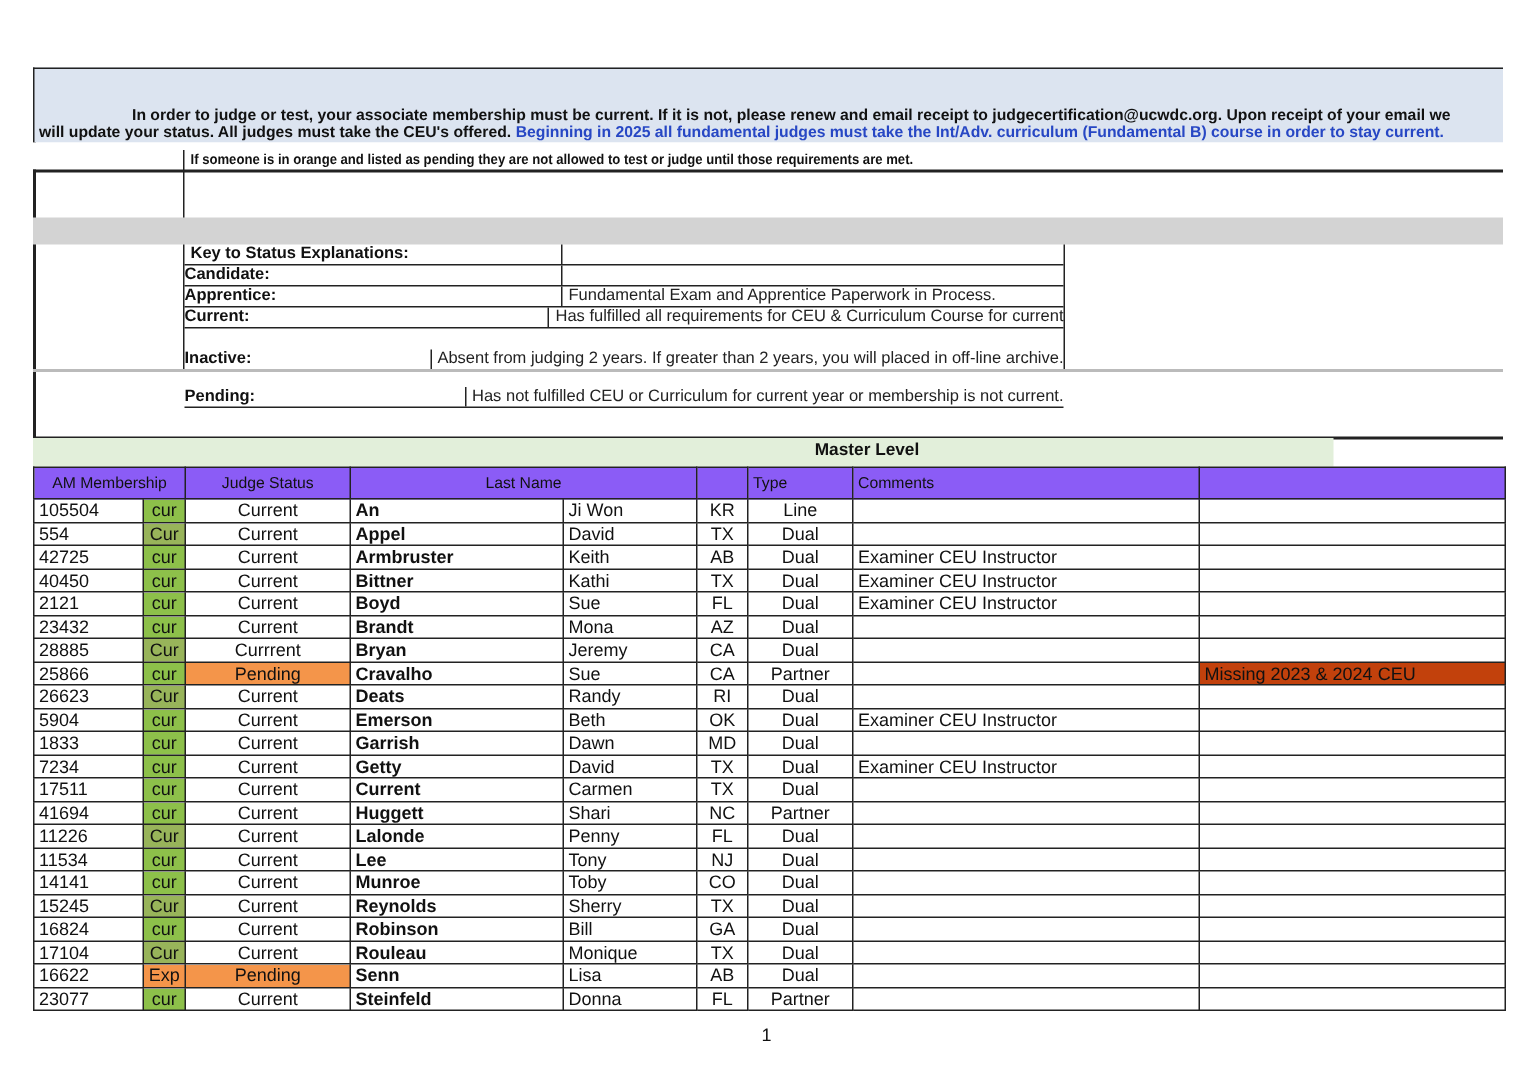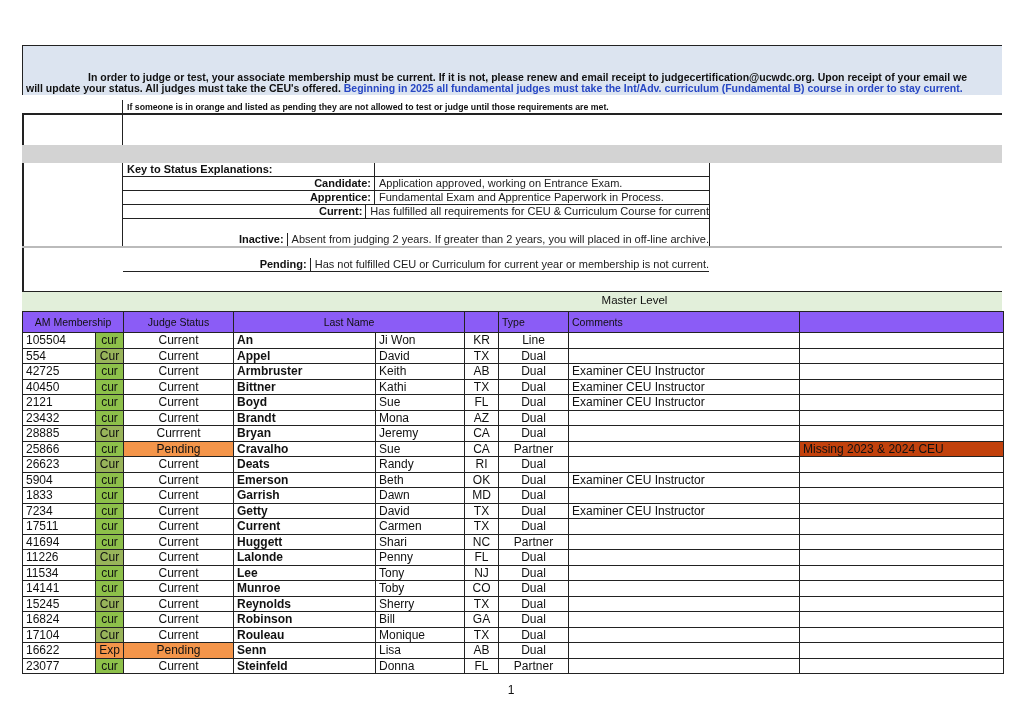--- a/index.html
+++ b/index.html
@@ -40,32 +40,32 @@
   #gray-band { left: 22px; top: 145px; width: 980px; height: 18px; background: #d3d3d3; }
 
   
   #key {
     left: 122px; top: 163px; width: 588px; height: 84px;
     border: 1.5px solid #222; border-top: none;
     font-size: 11px;
   }
   .key-row { position: absolute; left: 0; width: 100%; height: 14px; border-bottom: 1.5px solid #222; display: flex; }
   .key-row:last-child { border-bottom: none; }
-  .key-label { width: 252px; border-right: 1.5px solid #222; text-align: right; padding-right: 3px; font-weight: bold; line-height: 13px; white-space: nowrap; }
+  .key-label { width: 252px; border-right: 1.5px solid #222; padding-right: 3px; font-weight: bold; line-height: 13px; white-space: nowrap; }
   .key-desc { flex: 1; padding-left: 4px; line-height: 13px; white-space: nowrap; color: #222; }
   .key-title { font-weight: bold; text-align: left; padding-left: 4px; }
 
   #light-rule { left: 22px; top: 246px; width: 980px; height: 1.5px; background: #bbb; }
   #rule-2 { left: 22px; top: 291px; width: 980px; height: 1.5px; background: #222; }
 
   
   #master-banner {
-    left: 22px; top: 292px; width: 980px; height: 19px;
+    left: 22px; top: 292px; width: 867px; height: 19px;
     background: #e2efda;
-    font-size: 11.5px; font-weight: normal; text-align: center; line-height: 16px;
+    font-size: 11.5px; font-weight: bold; text-align: center; line-height: 16px;
     padding-left: 245px;
   }
 
   
   #tbl { left: 22px; top: 311px; width: 981px; border-collapse: collapse; table-layout: fixed; }
   #tbl th {
     background: #8b5cf6; color: #111; font-size: 10.5px; font-weight: normal;
     height: 21px; border: 1.5px solid #222; padding: 0 3px; line-height: 13px;
   }
   #tbl td {
@@ -103,21 +103,20 @@
 
 <div id="gray-band" class="abs"></div>
 
 <div id="key" class="abs">
   <div class="key-row" style="top:0;">
     <div class="key-label key-title">Key to Status Explanations:</div>
     <div class="key-desc"></div>
   </div>
   <div class="key-row" style="top:14px;">
     <div class="key-label">Candidate:</div>
-    <div class="key-desc">Application approved, working on Entrance Exam.</div>
   </div>
   <div class="key-row" style="top:28px;">
     <div class="key-label">Apprentice:</div>
     <div class="key-desc">Fundamental Exam and Apprentice Paperwork in Process.</div>
   </div>
   <div class="key-row" style="top:42px;">
     <div class="key-label">Current:</div>
     <div class="key-desc">Has fulfilled all requirements for CEU  &amp; Curriculum Course for current</div>
   </div>
   <div class="key-row" style="top:56px;margin-top:39px;">

